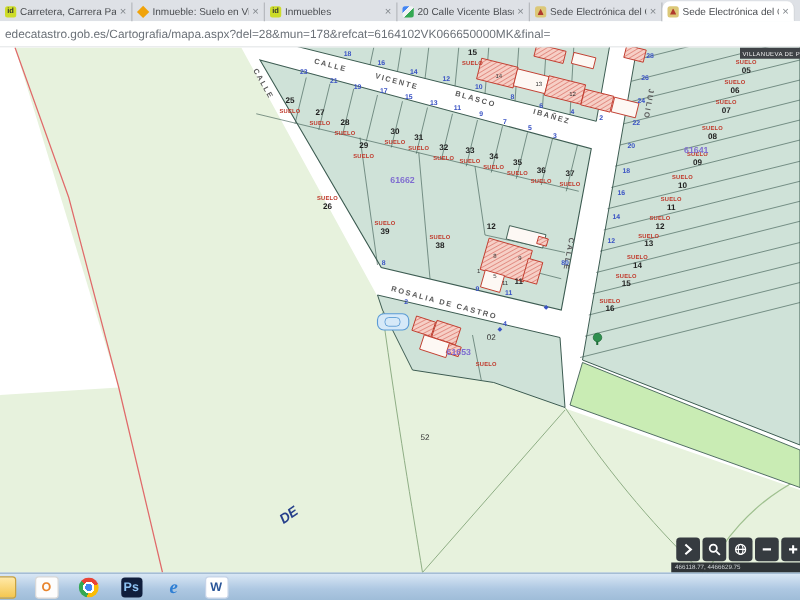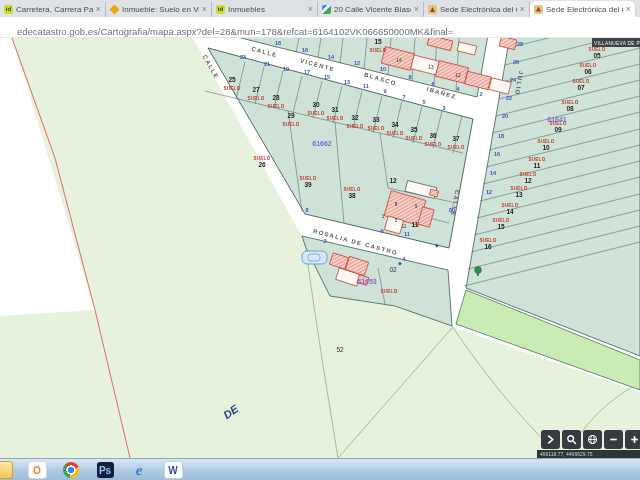--- a/index.html
+++ b/index.html
@@ -13,22 +13,22 @@
   .tab.active{background:#fff;border-radius:6px 6px 0 0;height:16px;border-right:1px solid #d6d9dd}
   .tab .title{flex:1;white-space:nowrap;overflow:hidden;text-overflow:clip}
   .tab .close{color:#80868b;font-size:9px;line-height:9px}
   .fav{width:9px;height:9px;border-radius:2px;flex:none;position:relative}
   .fav-idealista{background:#cddc29;color:#333;font-size:6px;font-weight:bold;text-align:center;line-height:9px}
   .fav-diamond{background:transparent;border-radius:0}
   .fav-diamond::before{content:"";position:absolute;left:1px;top:1px;width:7px;height:7px;background:#f0a30a;transform:rotate(45deg)}
   .fav-maps{background:linear-gradient(135deg,#4285f4 0 30%,#f1f3f4 30% 55%,#34a853 55%)}
   .fav-catastro{background:#dcc878}
   .fav-catastro::before{content:"";position:absolute;left:2px;top:2px;width:5px;height:5px;background:#b03a2e;clip-path:polygon(50% 0,100% 100%,0 100%)}
-  .urlbar{height:20px;background:#fff;border-bottom:1px solid #e4e6e8;display:flex;align-items:flex-end;
-          font-size:9.5px;color:#6b7178;padding-left:17px;white-space:nowrap}
+  .urlbar{height:20px;background:#fff;border-bottom:1px solid #e4e6e8;display:flex;align-items:center;
+          font-size:9.5px;color:#6b7178;padding-left:4px;white-space:nowrap}
 
   
   .map-wrap{position:absolute;left:0;top:38px;width:640px;height:420px}
   svg{display:block}
   text{font-family:"Liberation Sans",sans-serif}
   .lbl-street{font-size:6px;fill:#5a5a5a;letter-spacing:1.4px;font-weight:bold;text-anchor:middle}
   .lbl-parcel{font-size:6.5px;fill:#1f1f1f;font-weight:bold;text-anchor:middle}
   .lbl-parcel2{font-size:6.5px;fill:#333;text-anchor:middle}
   .lbl-suelo{font-size:4.6px;fill:#c0392b;font-weight:bold;text-anchor:middle;letter-spacing:.2px}
   .lbl-snum{font-size:5.5px;fill:#3a53c4;font-weight:bold;text-anchor:middle}

